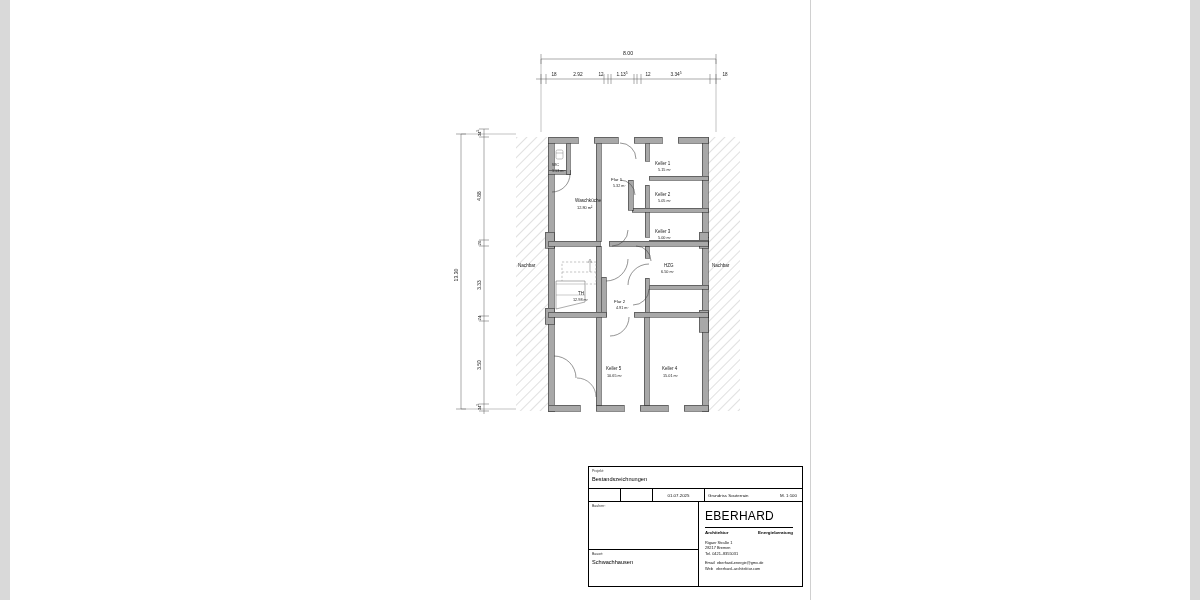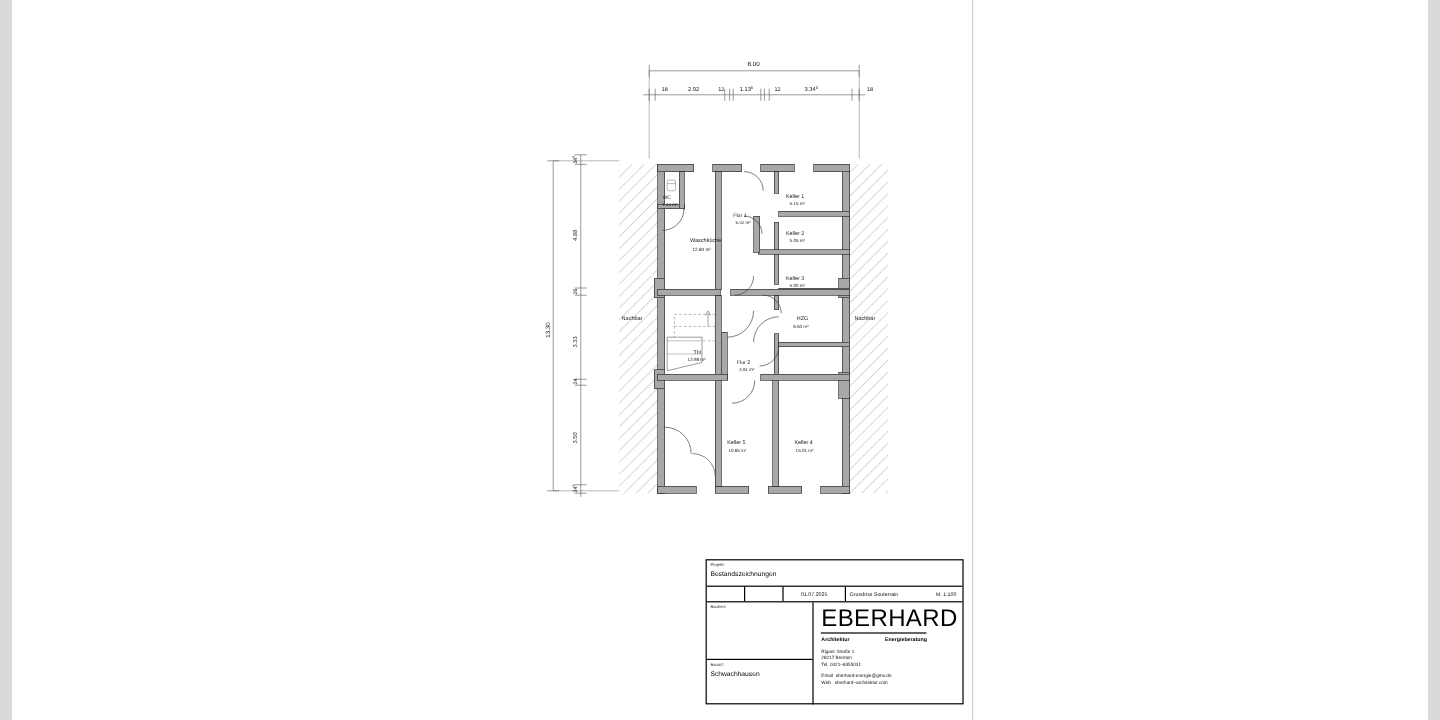--- a/index.html
+++ b/index.html
@@ -58,21 +58,21 @@
   .tb-m1 { width: 32px; }
   .tb-m2 { width: 32px; }
   .tb-m3 { width: 52px; justify-content: center; }
   .tb-m4 { flex: 1; border-right: none !important; justify-content: space-between; padding-right: 5px !important; }
   .tb-body { display: flex; height: 85px; width: 100%; }
   .tb-left { width: 110px; border-right: 1px solid #000; }
   .tb-bauherr { height: 48px; border-bottom: 1px solid #000; padding: 2px 3px; }
   .tb-bauort  { height: 37px; padding: 2px 3px; }
   .tb-right { flex: 1; padding: 5px 4px 2px 6px; }
   .logo-name {
-    font-size: 20px; letter-spacing: 0.3px; color: #000;
+    font-size: 12px; letter-spacing: 0.3px; color: #000;
     line-height: 19px; font-weight: 400;
     font-family: "Liberation Sans", sans-serif;
   }
   .logo-rule { height: 1px; background: #000; margin: 1px 0 2px 0; width: 88px; }
   .logo-sub {
     display: flex; gap: 9px; font-size: 4.4px; font-weight: bold; color: #000;
     width: 88px; justify-content: space-between;
   }
   .logo-addr { margin-top: 5px; font-size: 3.9px; line-height: 5.4px; color: #111; }
   .logo-contact { margin-top: 4px; font-size: 3.9px; line-height: 5.4px; color: #111; }

